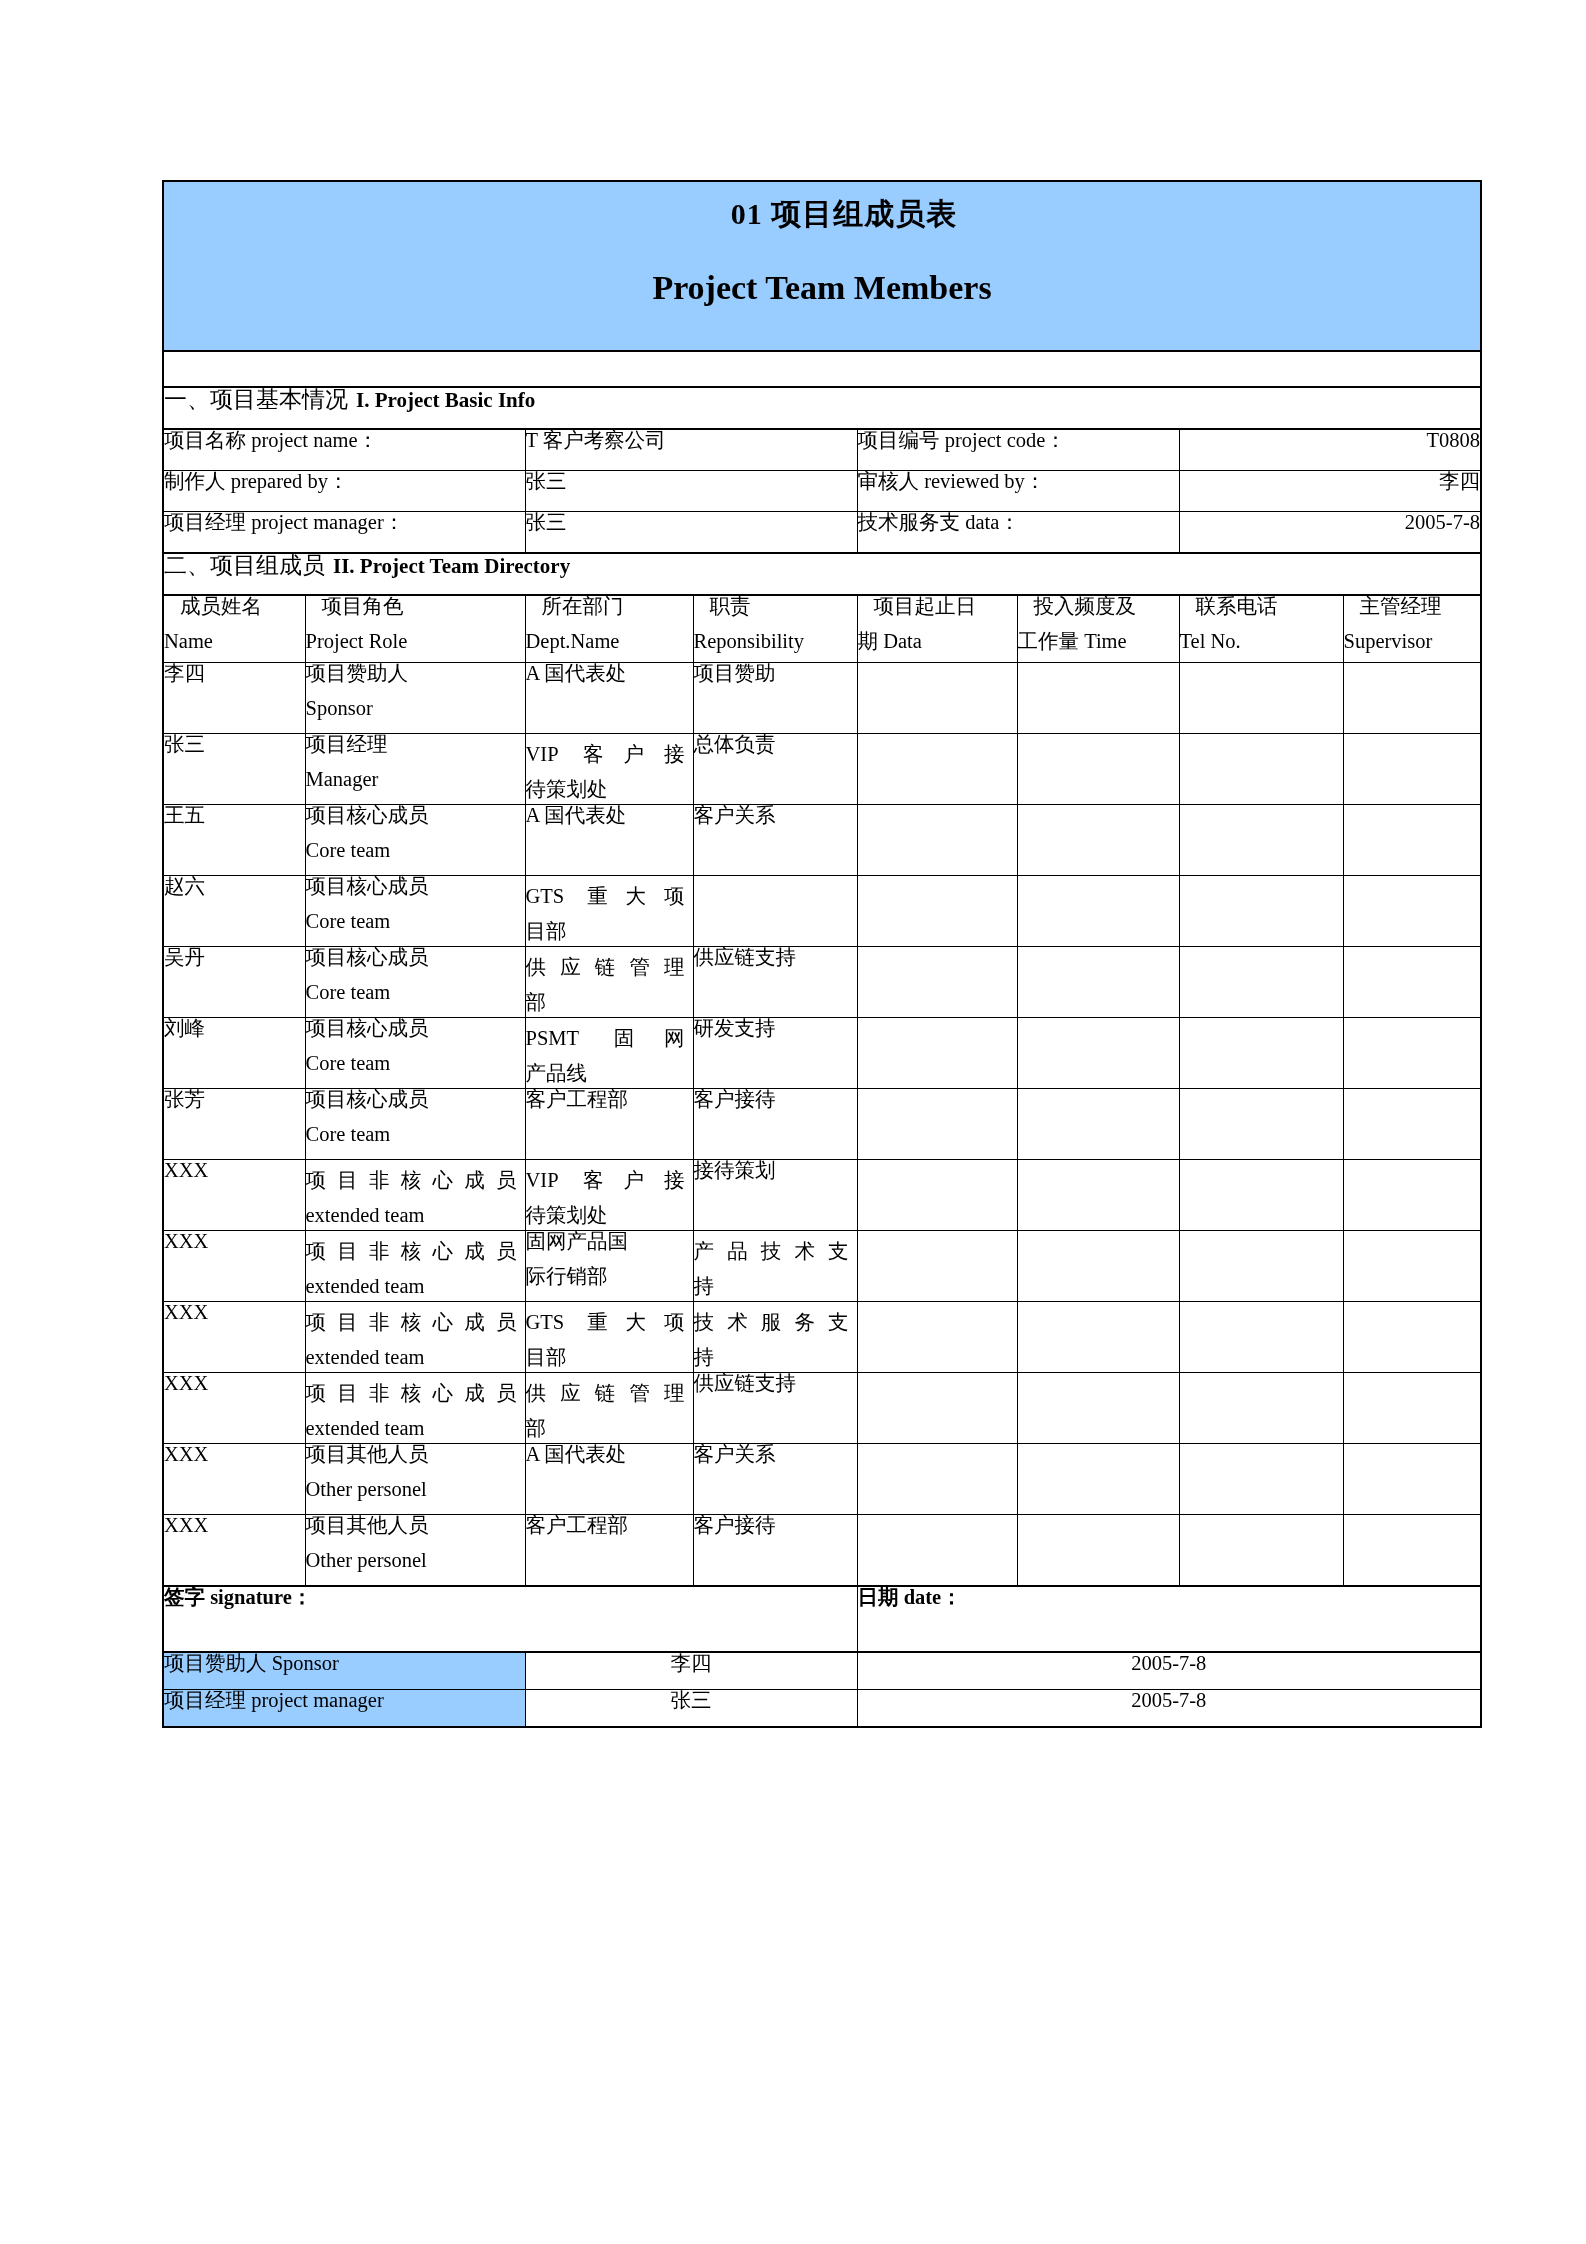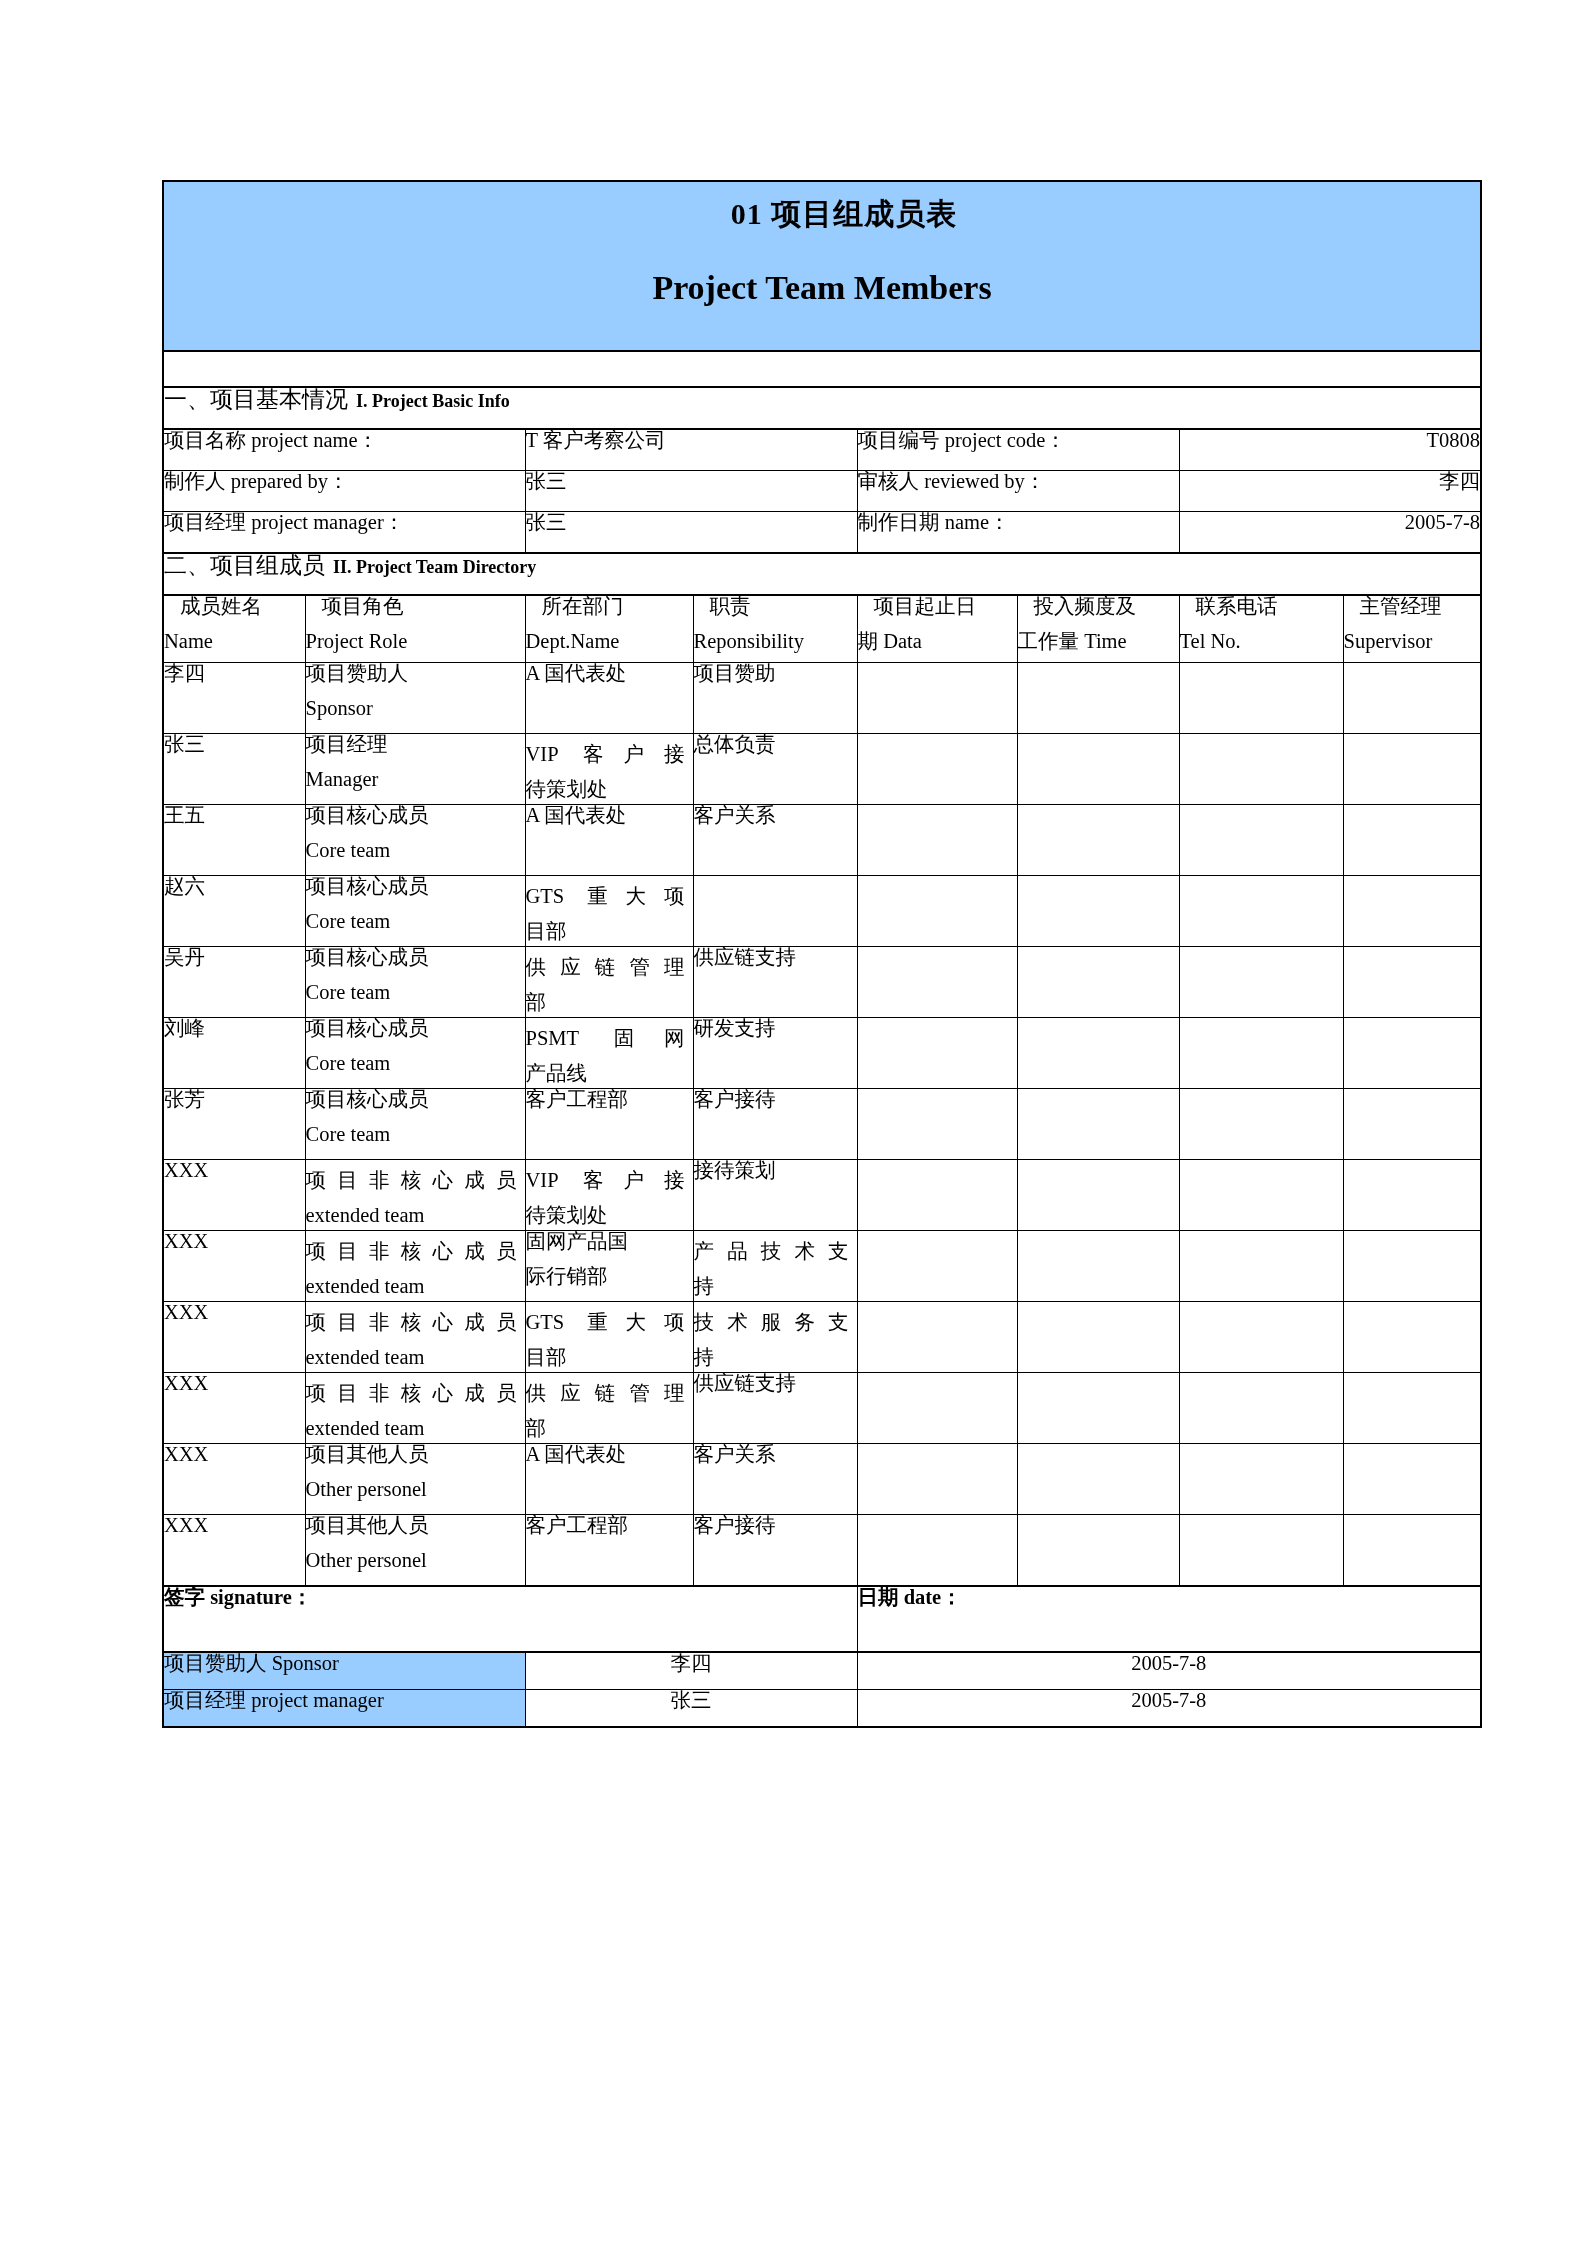--- a/index.html
+++ b/index.html
@@ -76,21 +76,21 @@
     border-left: 2.5px solid #000 !important;
     border-right: 2.5px solid #000 !important;
     border-top: 2.5px solid #000 !important;
     border-bottom: 2.5px solid #000 !important;
   }
   .section-cell .s-cn {
     font-size: 23px;
     font-weight: normal;
   }
   .section-cell .s-en {
-    font-size: 18px;
+    font-size: 21px;
     font-weight: bold;
     margin-left: 8px;
   }
 
   
   .info-cell {
     height: 40px;
     padding: 7px 0 7px 9px;
     vertical-align: middle;
     font-size: 20.5px;
@@ -198,21 +198,21 @@
       </tr>
       <tr>
         <td class="info-cell left-edge" colspan="2">制作人 prepared by：</td>
         <td class="info-cell" colspan="2">张三</td>
         <td class="info-cell" colspan="2">审核人 reviewed by：</td>
         <td class="info-cell right-edge" colspan="2">李四</td>
       </tr>
       <tr>
         <td class="info-cell left-edge" colspan="2">项目经理 project manager：</td>
         <td class="info-cell" colspan="2">张三</td>
-        <td class="info-cell" colspan="2">制作日期 name：</td>
+        <td class="info-cell" colspan="2">技术服务支 data：</td>
         <td class="info-cell right-edge" colspan="2">2005-7-8</td>
       </tr>
 
       <tr>
         <td class="section-cell" colspan="8">
           <span class="s-cn">二、项目组成员</span><span class="s-en">II. Project Team Directory</span>
         </td>
       </tr>
 
       <tr>

